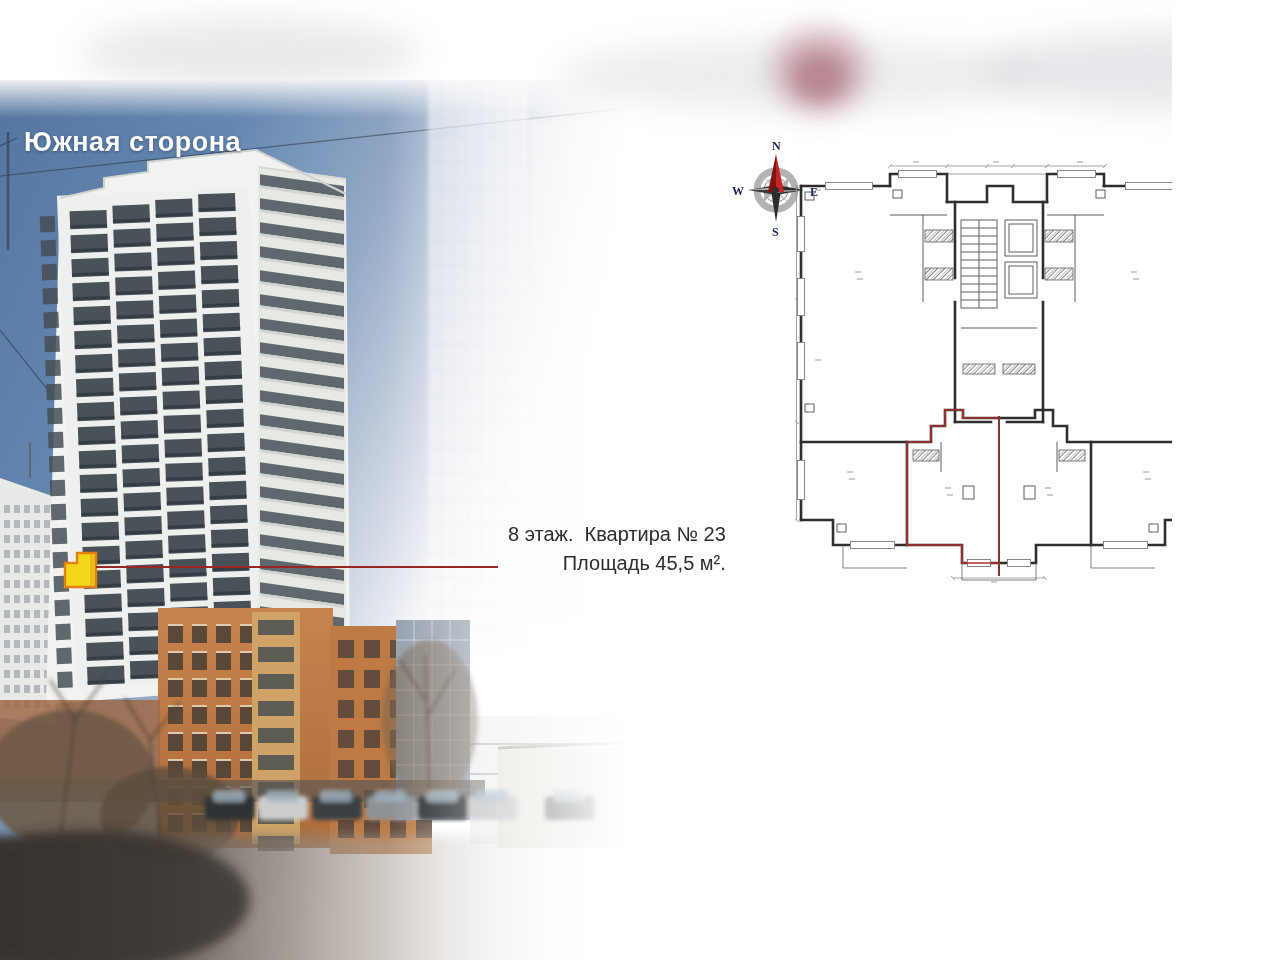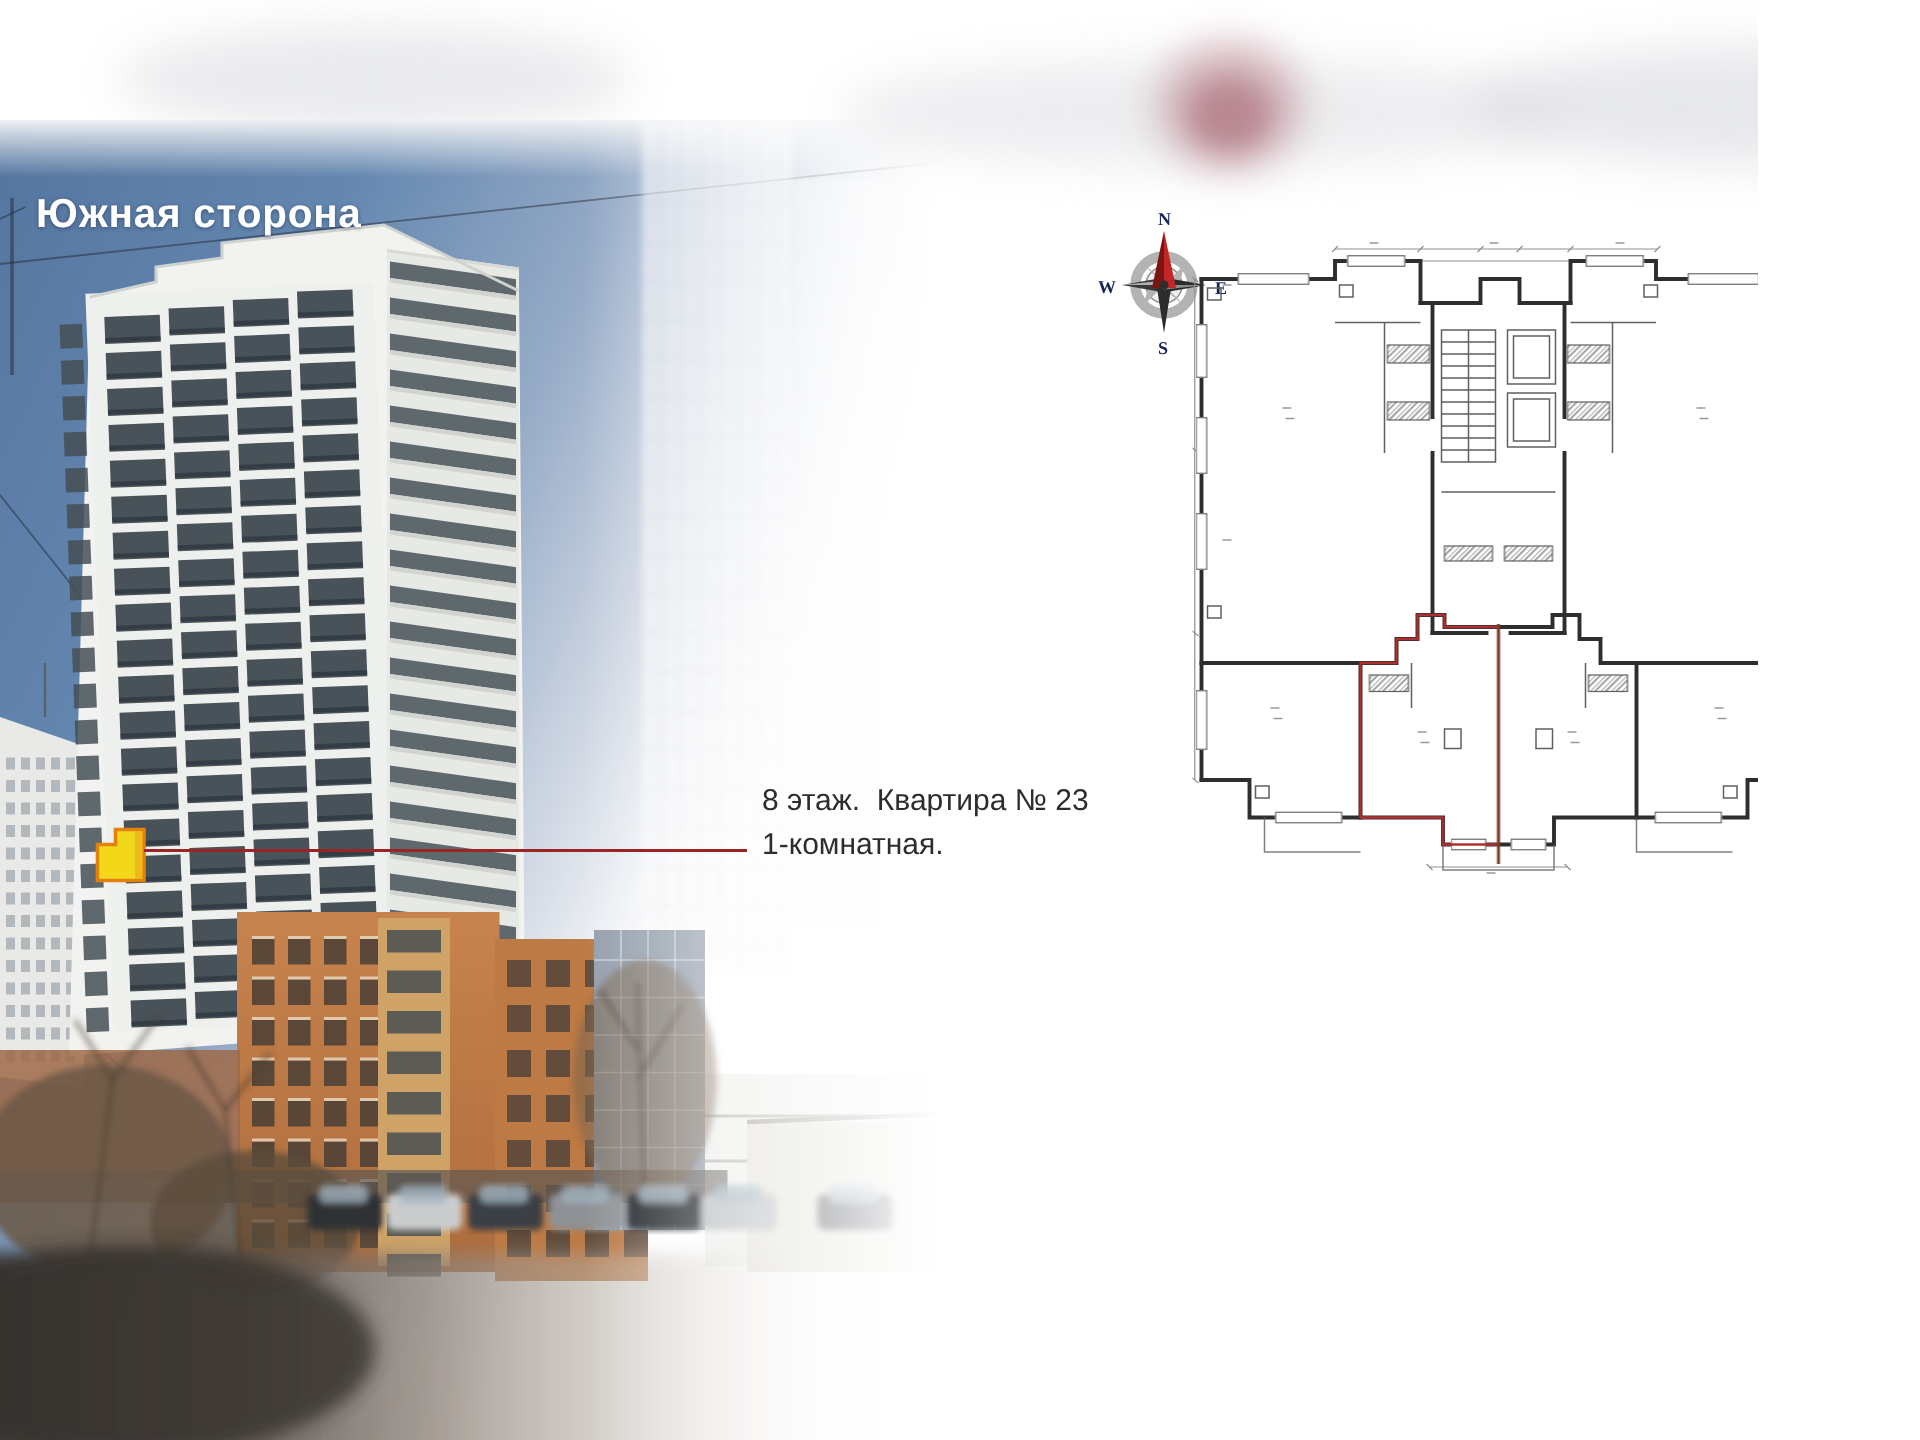--- a/index.html
+++ b/index.html
@@ -1,17 +1,17 @@
 <!DOCTYPE html>
 <html><head>
 <meta charset="utf-8">
 <style>
   html,body{margin:0;padding:0;background:#fff;}
   #slide{position:relative;width:1172px;height:960px;background:#ffffff;overflow:hidden;
-         font-family:"Liberation Sans",sans-serif;}
+         font-family:"Liberation Sans",sans-serif;text-align:right;}
   .abs{position:absolute;}
   
   .blob{position:absolute;border-radius:50%;filter:blur(16px);pointer-events:none;}
   
   #photo{left:0;top:80px;width:648px;height:880px;
     -webkit-mask-image:linear-gradient(to right,#000 0%,#000 60%,rgba(0,0,0,.55) 76%,rgba(0,0,0,0) 97%);
     mask-image:linear-gradient(to right,#000 0%,#000 60%,rgba(0,0,0,.55) 76%,rgba(0,0,0,0) 97%);}
   #photo-title{left:24px;top:127px;color:#ffffff;font-size:27px;font-weight:bold;
     letter-spacing:.5px;text-shadow:0 1px 3px rgba(20,30,60,.45);}
   
@@ -594,21 +594,21 @@
 
   <svg class="abs" style="left:63px;top:549px;" width="40" height="44" viewBox="0 0 40 44">
     <path d="M14,4 L33,4 L33,38 L2,38 L2,14 L14,14 Z" fill="#f2d71a" stroke="#e2820c" stroke-width="2.4"></path>
     <path d="M27,5 L32,5 L32,37 L27,37 Z" fill="#eab31a" opacity=".8"></path>
   </svg>
 
   <div id="leader-line" class="abs"></div>
 
   <div id="callout" class="abs">
     <div class="l1">8 этаж.  Квартира № 23</div>
-    <div>1-комнатная.</div>
+    <div>Площадь 45,5 м².</div>
   </div>
 
   <svg id="compass" class="abs" width="96" height="100" viewBox="0 0 96 100">
     <circle cx="48" cy="52" r="19" fill="none" stroke="#ababab" stroke-width="7" opacity=".9"></circle>
     <circle cx="48" cy="52" r="12" fill="#f2f2f2" stroke="#8d8d8d" stroke-width="1"></circle>
 
     <g fill="#b3b3b3">
       <polygon points="48,52 62,38 58,52"></polygon>
         <polygon points="48,52 62,66 52,58"></polygon>
       <polygon points="48,52 34,66 38,52"></polygon>

